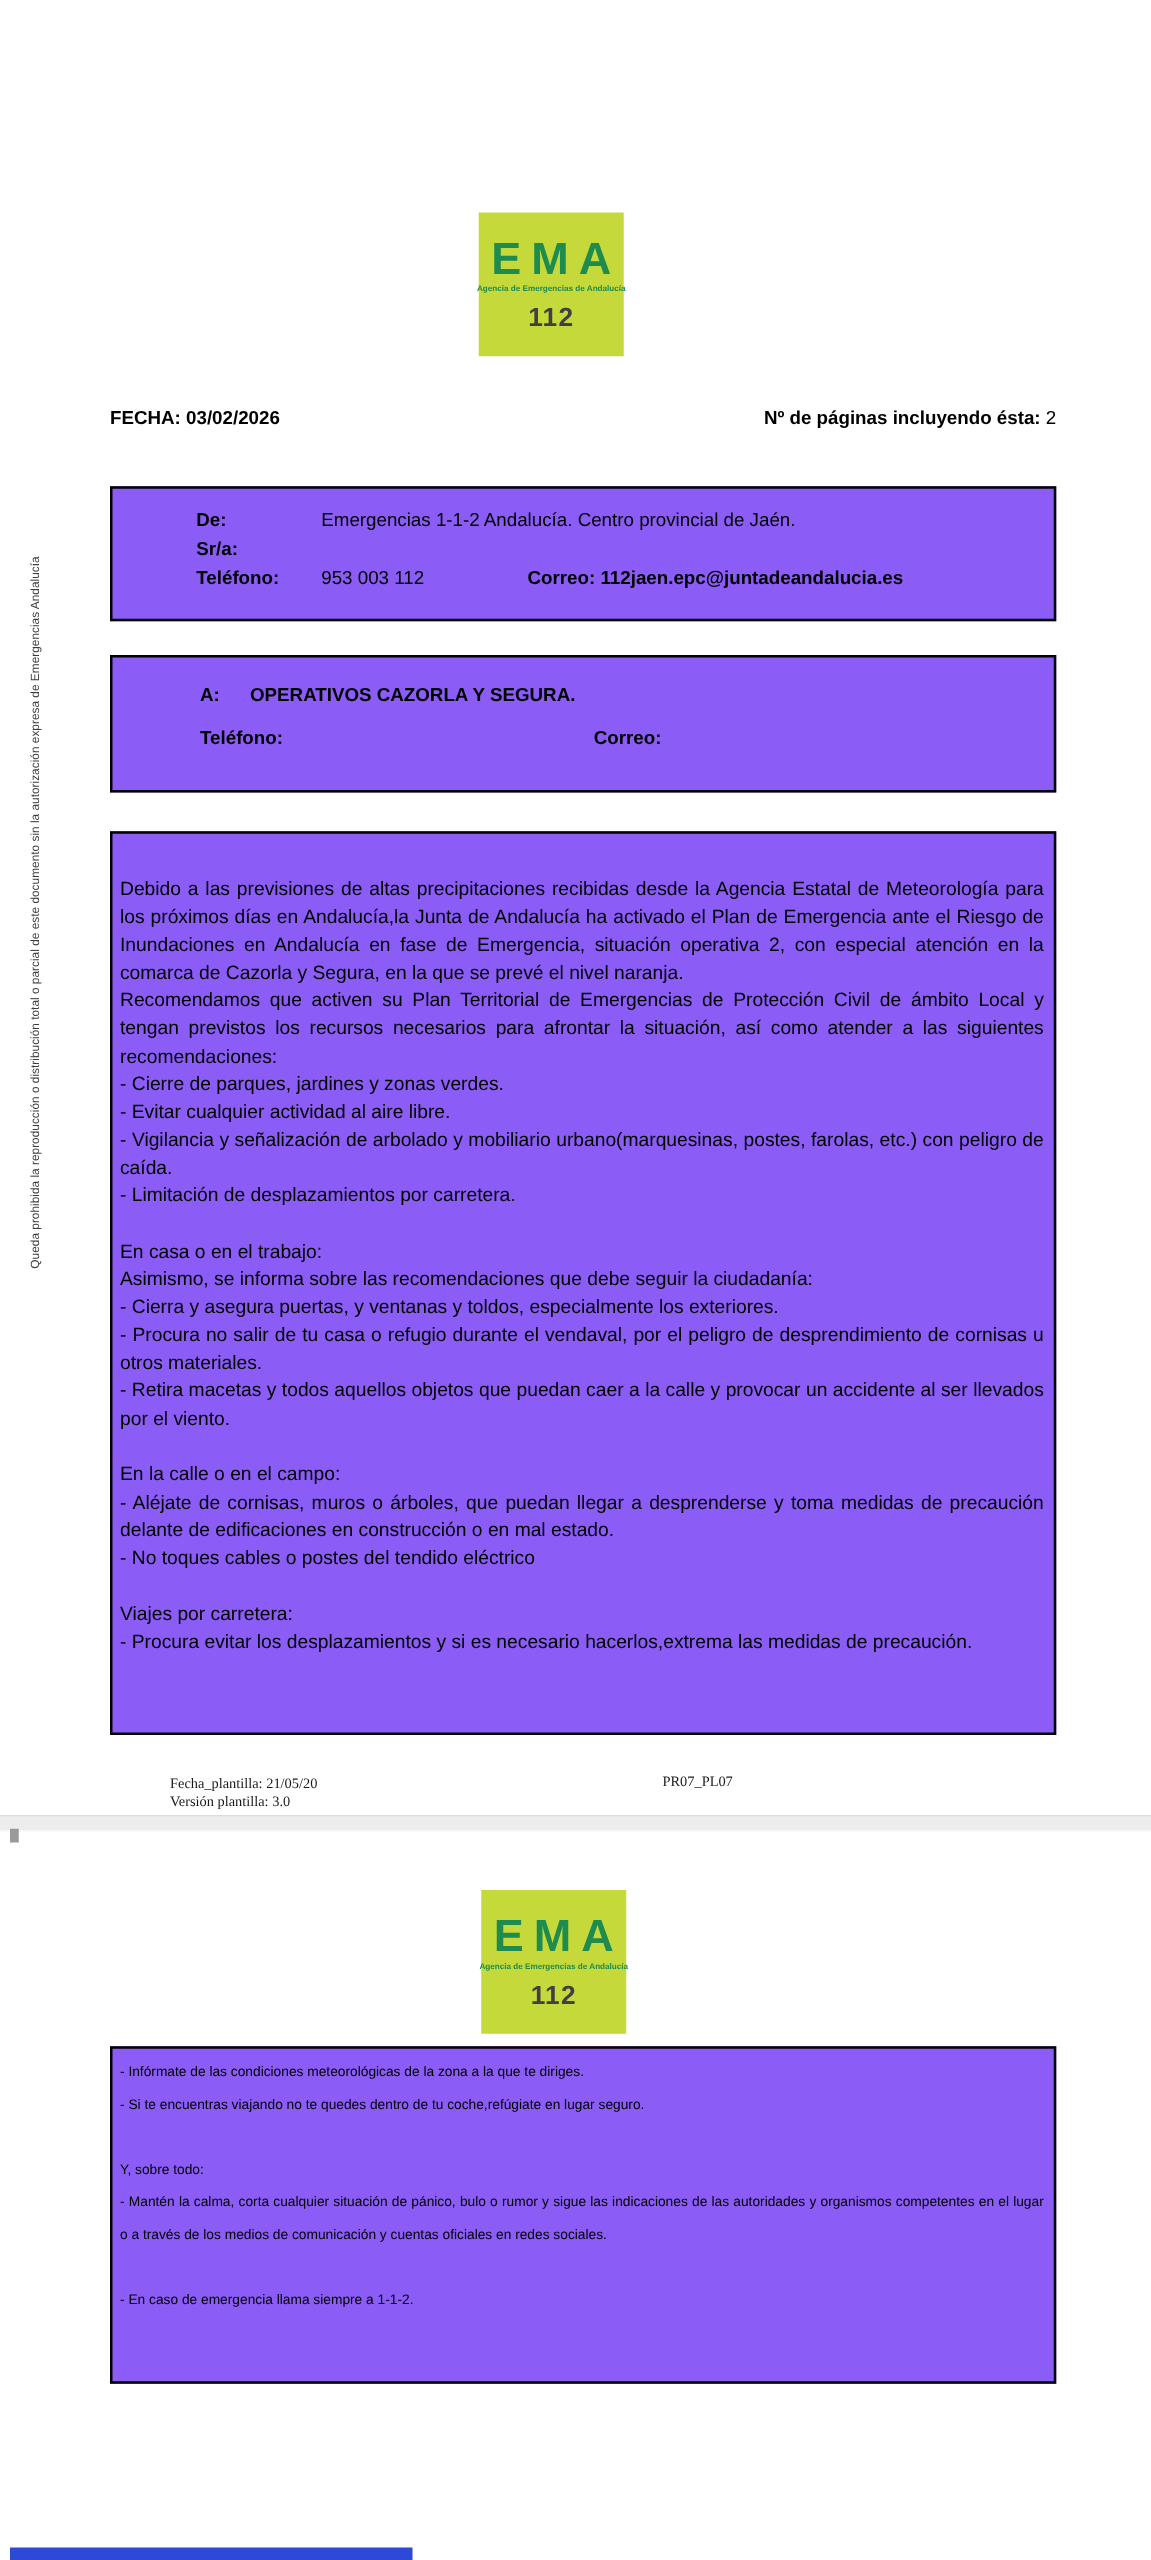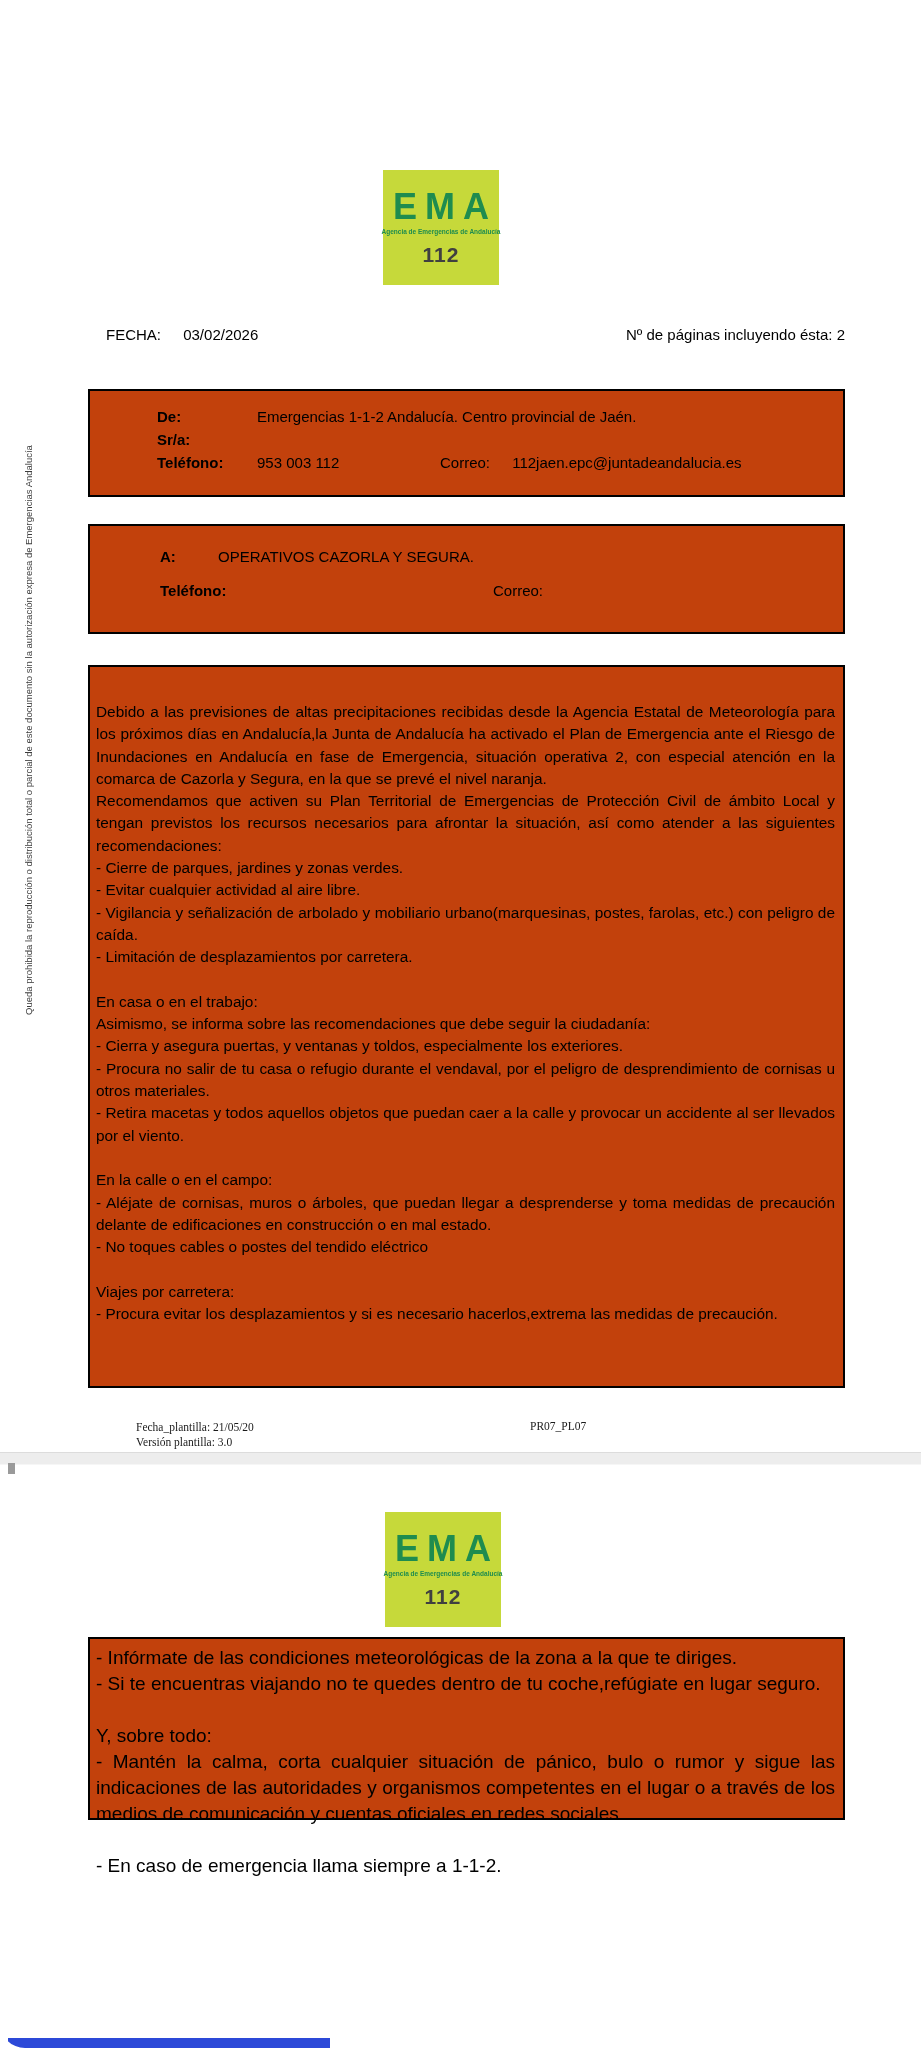--- a/index.html
+++ b/index.html
@@ -1,20 +1,20 @@
 <!DOCTYPE html>
 <html><head>
 <meta charset="utf-8">
 <style>
   html,body { margin:0; padding:0; background:#ffffff; }
   .page {
     position:relative; width:921px; height:2048px; background:#ffffff;
-    font-family:"Liberation Sans", sans-serif; color:#000; overflow:hidden;border-radius:25px;
-  }
-  b { font-weight:normal;margin-left:18px; }
+    font-family:"Liberation Sans", sans-serif; color:#000; overflow:hidden;
+  }
+  b { font-weight:bold; }
 
   
   .side-note {
     position:absolute; left:-365px; top:723px; width:790px; height:14px;
     transform:rotate(-90deg); text-align:center;
     font-size:9.5px; color:#3c3c3c; white-space:nowrap;
   }
 
   
   .logo {
@@ -36,41 +36,41 @@
 
   
   .hdr-row {
     position:absolute; left:88px; right:76px; top:326px;
     display:flex; justify-content:space-between; font-size:15px;
   }
 
   
   .box {
     position:absolute; left:88px; width:757px; border:2px solid #000;
-    box-sizing:border-box; background:#c2410c; font-size:15px;
+    box-sizing:border-box; background:#8b5cf6; font-size:15px;
   }
   .box-from { top:389px; height:108px; padding-top:14px; }
   .box-from .row { display:flex; margin-left:67px; line-height:23px; }
   .lbl-100 { display:inline-block; width:100px; font-weight:bold; }
   .val-165 { display:inline-block; width:165px; }
 
   .box-to { top:524px; height:110px; padding-top:20px; }
   .box-to .row { display:flex; margin-left:70px; line-height:22px; }
   .box-to .row2 { margin-top:12px; }
   .lbl-40 { display:inline-block; width:40px; font-weight:bold; }
   .lbl-315 { display:inline-block; width:315px; font-weight:bold; }
 
   
   .box-main {
     top:665px; height:723px; padding:34px 8px 0 6px;
     font-size:15.4px; line-height:22.3px;
   }
   .box-p2 {
-    top:1637px; height:183px; padding:6px 8px 0 6px;
-    font-size:19px; line-height:26px;
+    top:1637px; height:270px; padding:6px 8px 0 6px;
+    font-size:11px; line-height:26px;
   }
   .jl { text-align:justify; }
   .blank1 { height:22.3px; }
   .blank2 { height:26px; }
 
   
   .footer-left {
     position:absolute; left:88px; top:1420px;
     font-family:"Liberation Serif", serif; font-size:11.5px; line-height:15px; color:#1a1a1a;margin-left:48px;
   }

